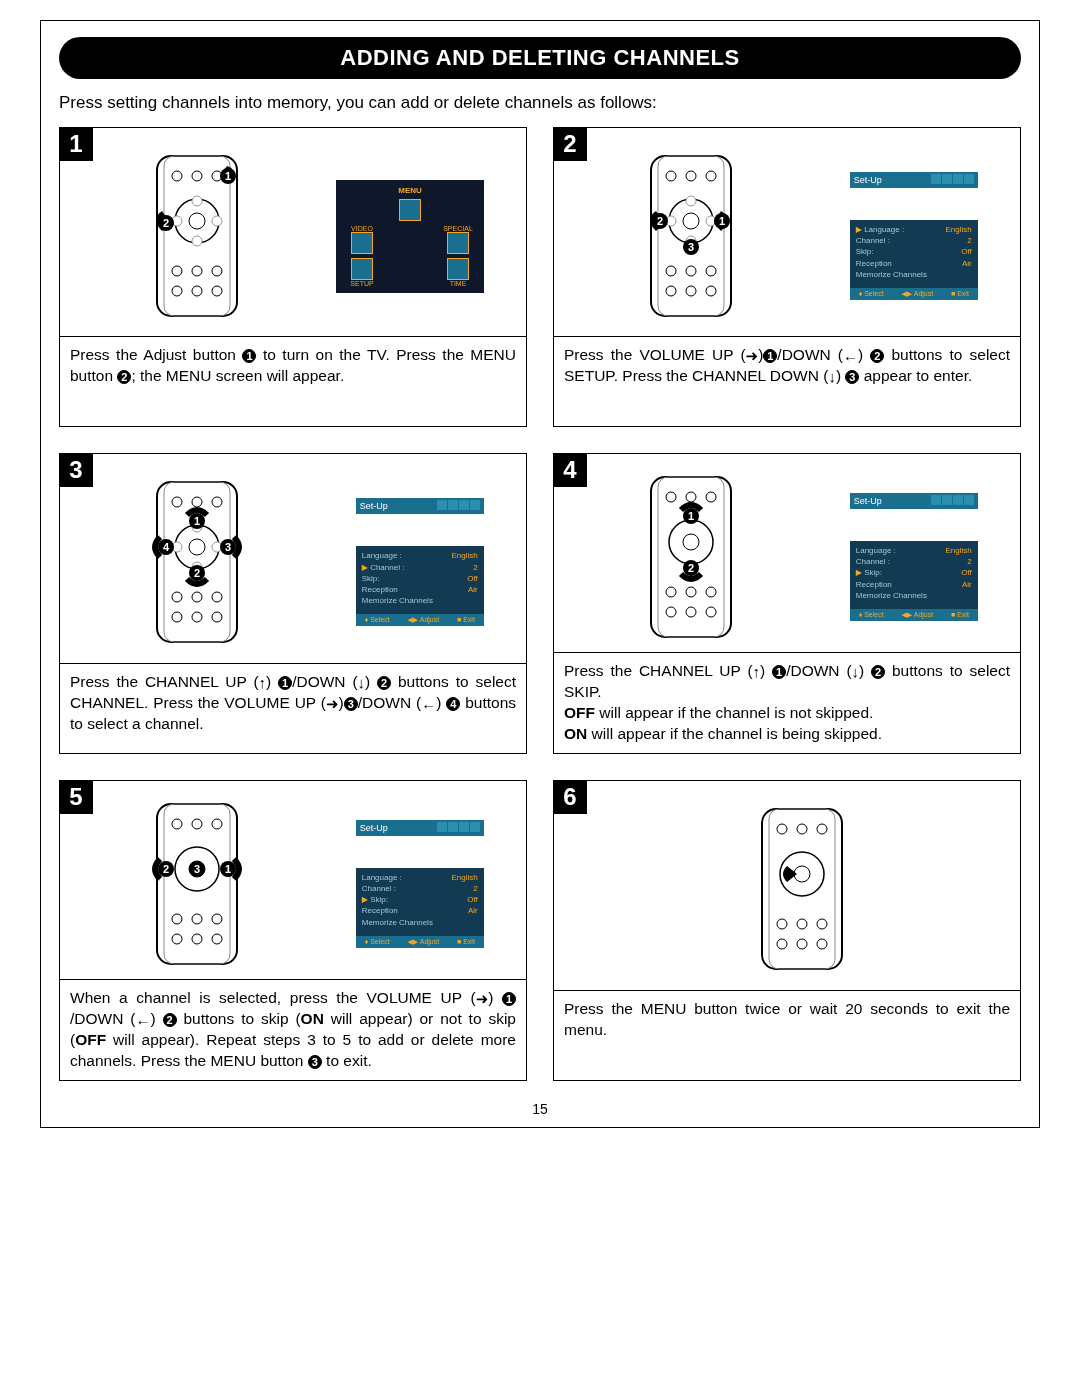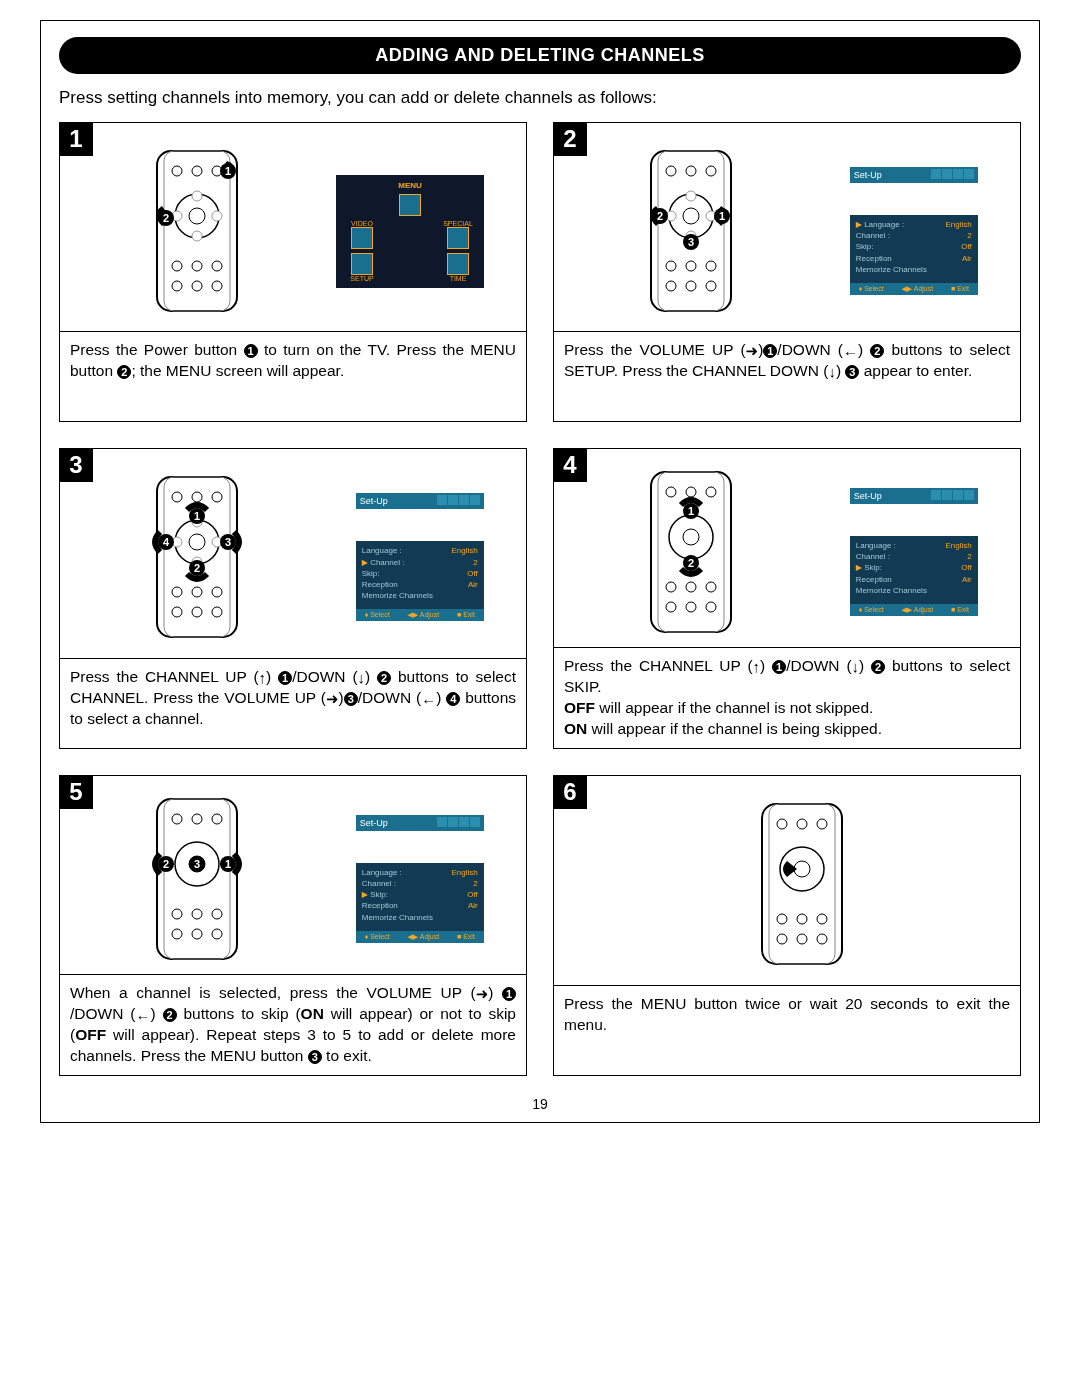--- a/index.html
+++ b/index.html
@@ -15,21 +15,21 @@
     border: 1px solid #000;
     padding: 16px 18px 10px;
   }
   .title-bar {
     background: #000;
     color: #fff;
     font-weight: bold;
     text-align: center;
     border-radius: 22px;
     padding: 8px 0;
-    font-size: 18px;
+    font-size: 22px;
     letter-spacing: 0.5px;
     margin-bottom: 14px;
   }
   .intro {
     font-size: 17px;
     margin-bottom: 14px;
   }
   .steps {
     display: grid;
     grid-template-columns: 1fr 1fr;
@@ -194,21 +194,21 @@
               </div>
             <div></div>
             <div class="menu-osd-item">
                 <div class="sponge"></div>
                 <span>TIME</span>
               </div>
           </div>
         </div>
       </div>
       <div class="caption">
-        <span>Press the Power button </span><span class="circ-num">1</span><span> to turn on the TV. Press the MENU button </span><span class="circ-num">2</span><span>; the MENU screen will appear.</span>
+        <span>Press the Adjust button </span><span class="circ-num">1</span><span> to turn on the TV. Press the MENU button </span><span class="circ-num">2</span><span>; the MENU screen will appear.</span>
       </div>
     </div>
 
     <div class="step">
       <div class="step-num">2</div>
       <div class="illus-row">
         <div class="remote">
           <svg viewBox="0 0 130 170">
             <rect x="25" y="5" width="80" height="160" rx="14" fill="#fff" stroke="#000" stroke-width="2"></rect>
             <rect x="32" y="5" width="66" height="160" rx="10" fill="none" stroke="#888"></rect>
@@ -504,14 +504,14 @@
           </svg>
         </div>
       </div>
       <div class="caption">
         <span>Press the MENU button twice or wait 20 seconds to exit the menu.</span>
       </div>
     </div>
 
   </div>
 
-  <div class="page-num">19</div>
+  <div class="page-num">15</div>
 </div>
 
 </body></html>

